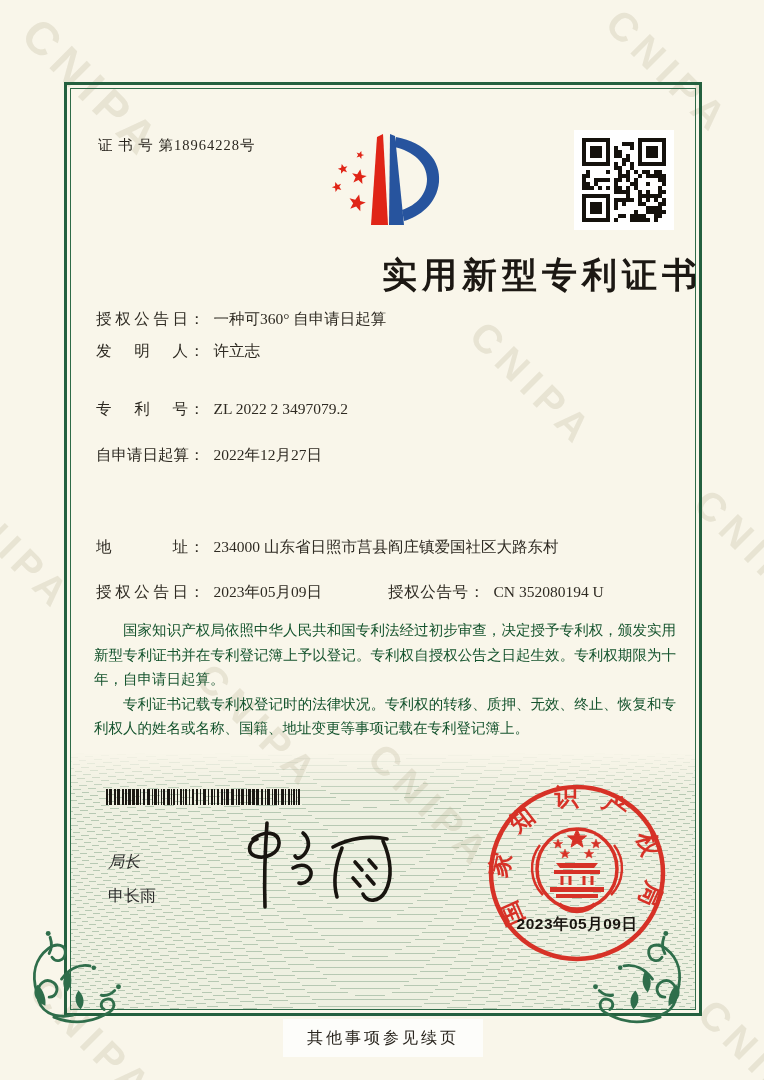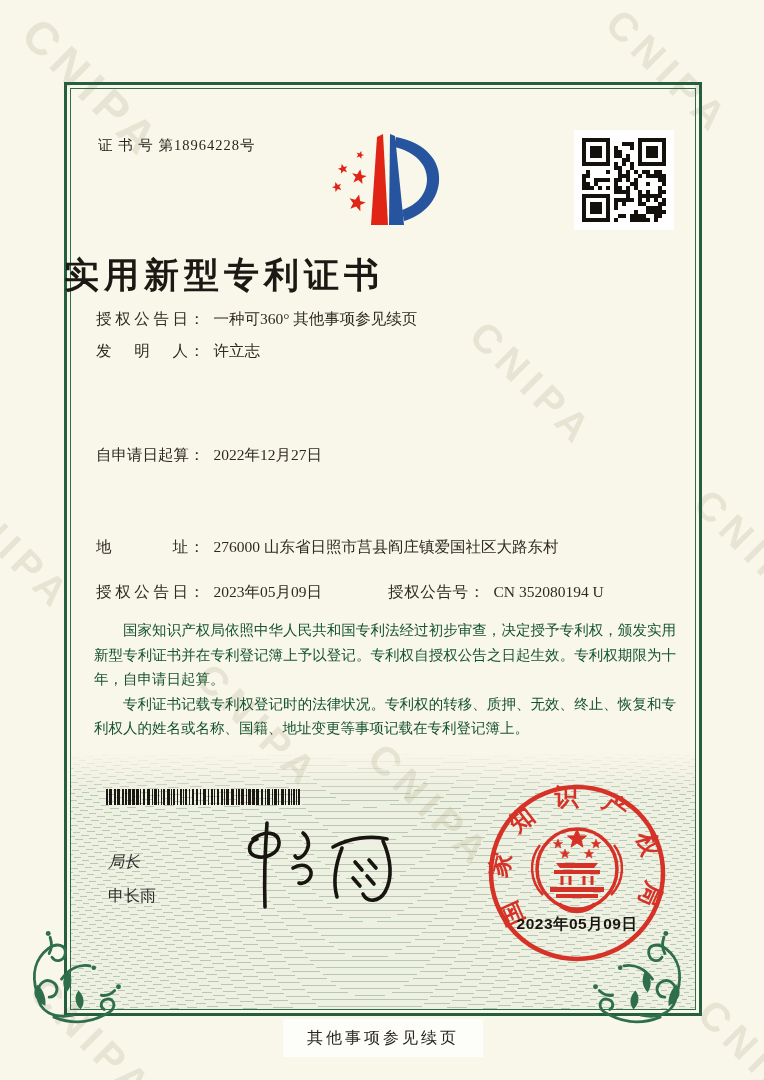--- a/index.html
+++ b/index.html
@@ -27,21 +27,21 @@
   .frame::after{content:"";position:absolute;inset:3px;border:1px solid #2e6b48;}
 
   .flourish{position:absolute;width:114px;height:114px;z-index:3;}
   .flourish.bl{left:14px;top:924px;}
   .flourish.br{left:586px;top:924px;transform:scaleX(-1);}
 
   
   .cert-no{position:absolute;left:98px;top:136px;font-size:14.5px;letter-spacing:1px;z-index:4;}
   .logo{position:absolute;left:298px;top:124px;z-index:4;}
   .qr{position:absolute;left:574px;top:130px;width:100px;height:100px;background:#fff;z-index:4;}
-  .title{position:absolute;left:64px;top:229px;width:638px;text-align:left;
+  .title{position:absolute;left:64px;top:229px;width:638px;text-align:right;
          font-size:35px;font-weight:700;letter-spacing:5px;color:#1c1813;z-index:4;}
 
   
   .row{position:absolute;left:96px;font-size:15.5px;white-space:nowrap;z-index:4;color:#2e2a22;}
   .lbl{display:inline-block;width:92px;text-align:justify;text-align-last:justify;}
   .colon{display:inline-block;margin:0 1px;}
   .val{margin-left:8px;}
   .pair2{position:absolute;left:292px;top:0;}
   .pair2 .lbl{width:80px;}
 
@@ -371,30 +371,33 @@
           <rect x="68" y="88" width="4" height="4"></rect>
           <rect x="72" y="88" width="4" height="4"></rect>
           <rect x="80" y="88" width="4" height="4"></rect>
         </g>
       </svg>
   </div>
 
   <h1 class="title">实用新型专利证书</h1>
 
   <div class="row" style="top:309px">
-    <span class="lbl">授权公告日</span><span class="colon">：</span><span class="val">一种可360° 其他事项参见续页</span>
+    <span class="lbl">授权公告日</span><span class="colon">：</span><span class="val">一种可360° 自申请日起算</span>
   </div>
   <div class="row" style="top:341px">
     <span class="lbl">发明人</span><span class="colon">：</span><span class="val">许立志</span>
   </div>
+  <div class="row" style="top:399px">
+    <span class="lbl">专利号</span><span class="colon">：</span><span class="val">ZL 2022 2 3497079.2</span>
+  </div>
   <div class="row" style="top:445px">
     <span class="lbl">自申请日起算</span><span class="colon">：</span><span class="val">2022年12月27日</span>
   </div>
   <div class="row" style="top:537px">
-    <span class="lbl">地址</span><span class="colon">：</span><span class="val">276000 山东省日照市莒县阎庄镇爱国社区大路东村</span>
+    <span class="lbl">地址</span><span class="colon">：</span><span class="val">234000 山东省日照市莒县阎庄镇爱国社区大路东村</span>
   </div>
   <div class="row" style="top:582px">
     <span class="lbl">授权公告日</span><span class="colon">：</span><span class="val">2023年05月09日</span>
     <span class="pair2">
       <span class="lbl">授权公告号</span><span class="colon">：</span><span class="val">CN 352080194 U</span>
     </span>
   </div>
 
   <div class="law">
     <p>国家知识产权局依照中华人民共和国专利法经过初步审查，决定授予专利权，颁发实用新型专利证书并在专利登记簿上予以登记。专利权自授权公告之日起生效。专利权期限为十年，自申请日起算。</p>

